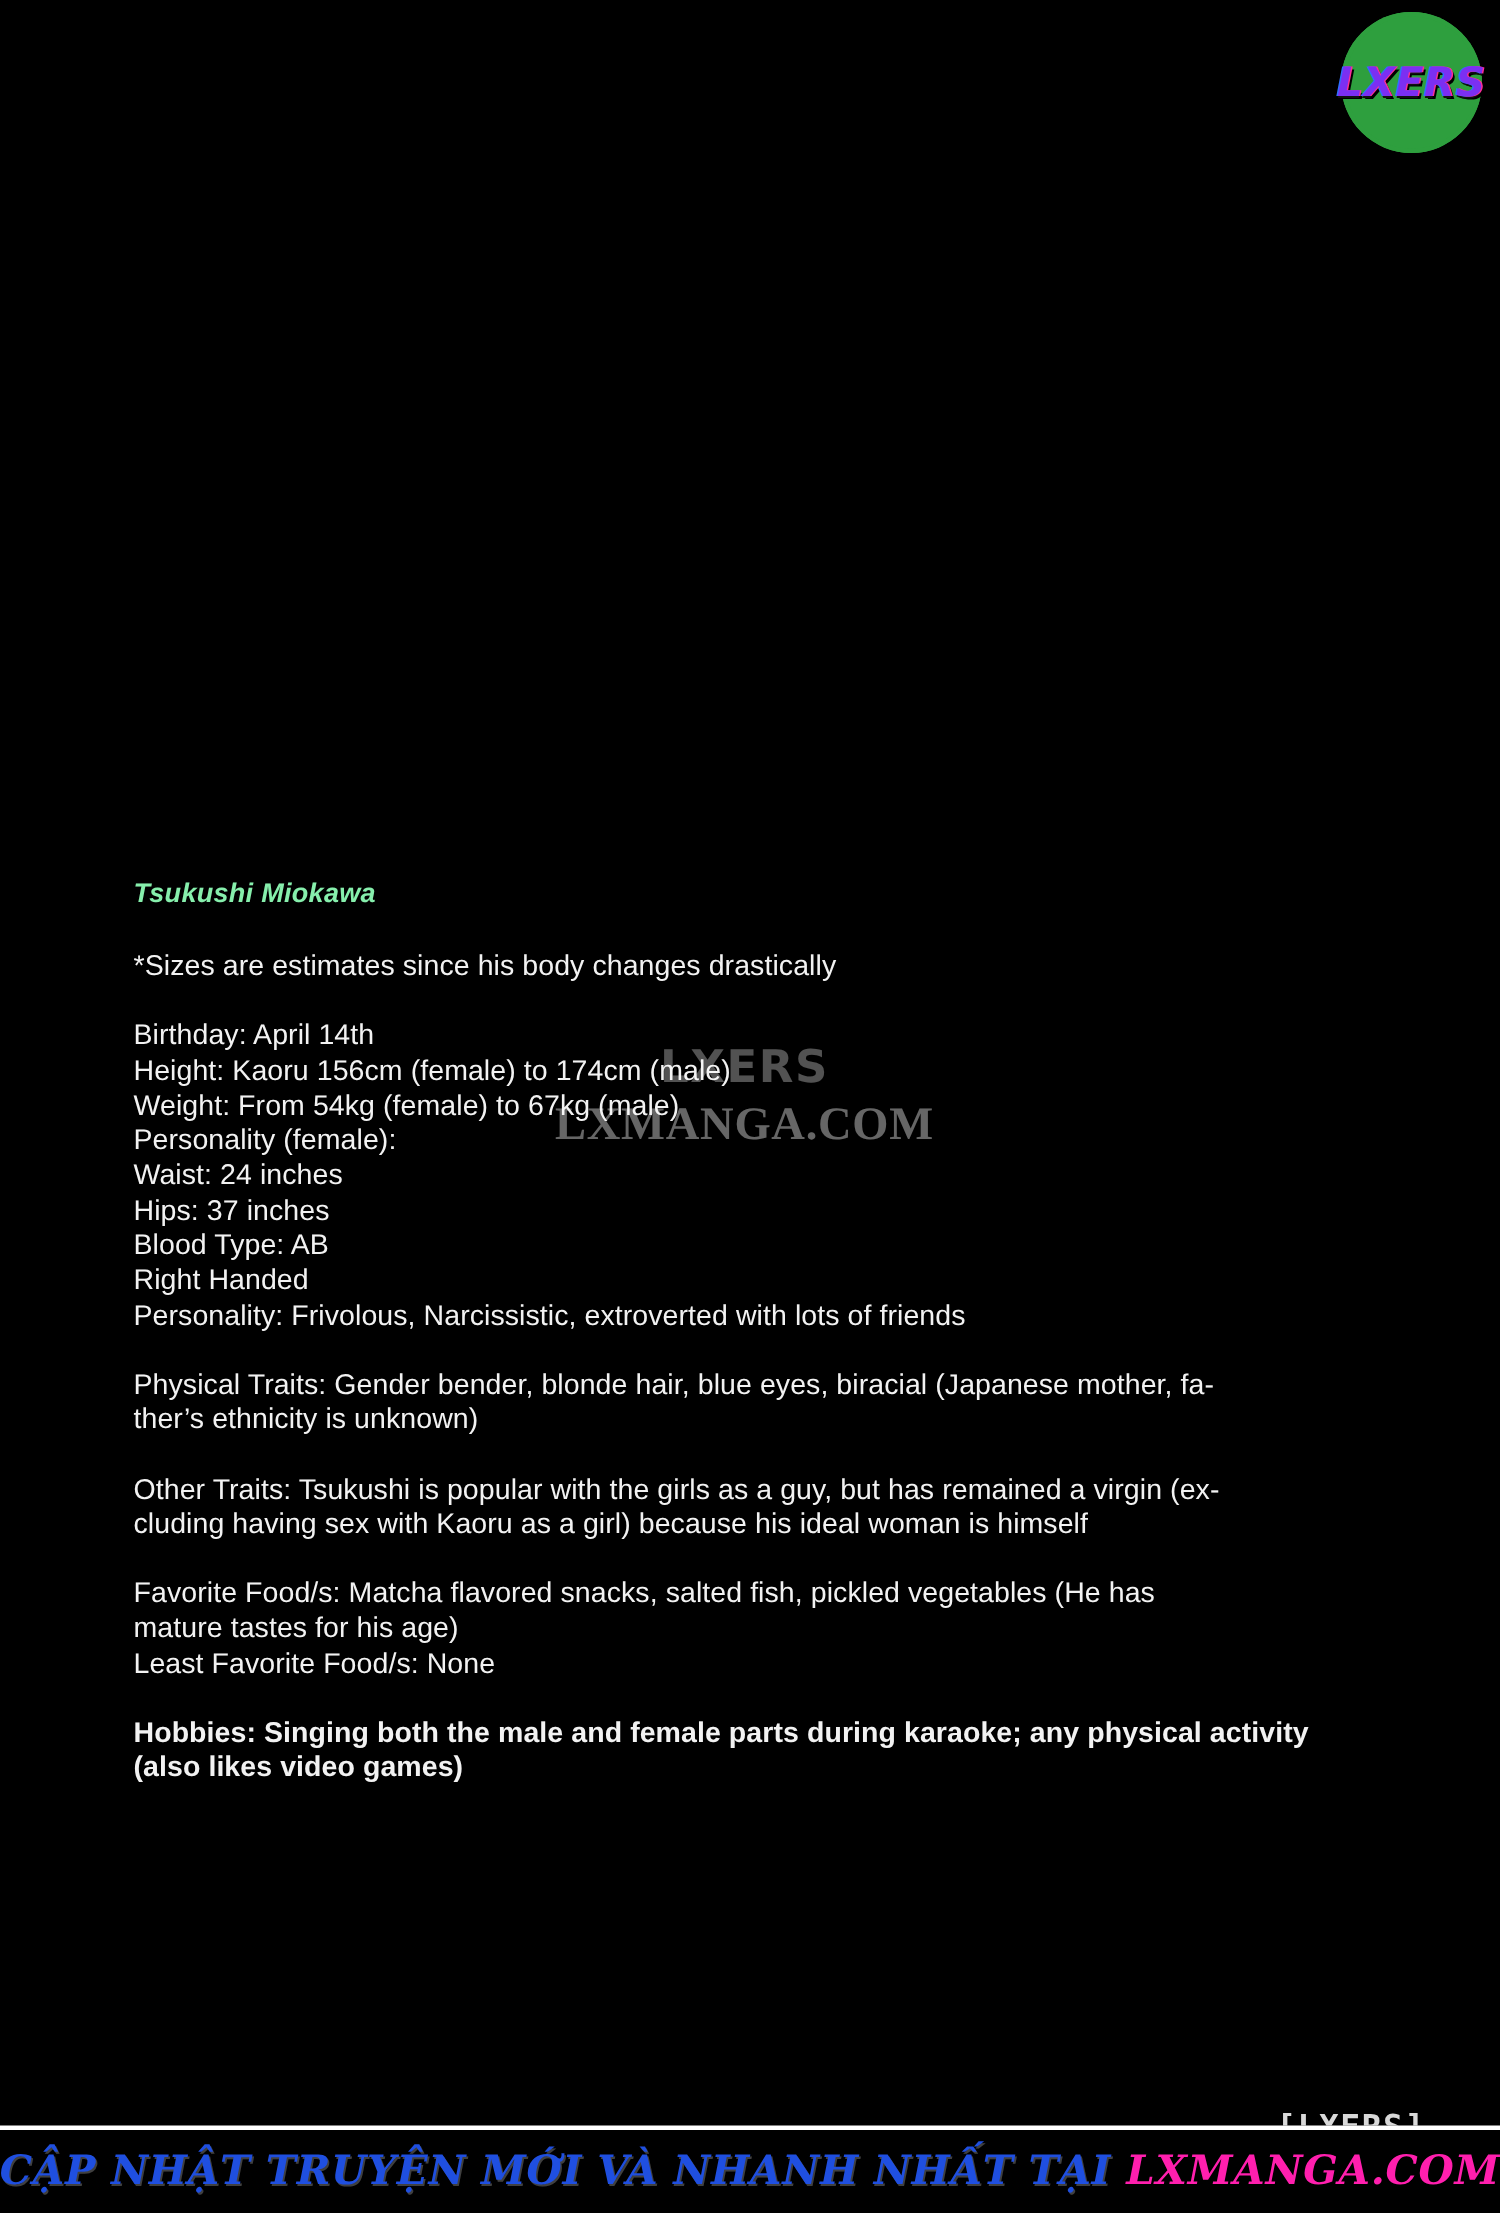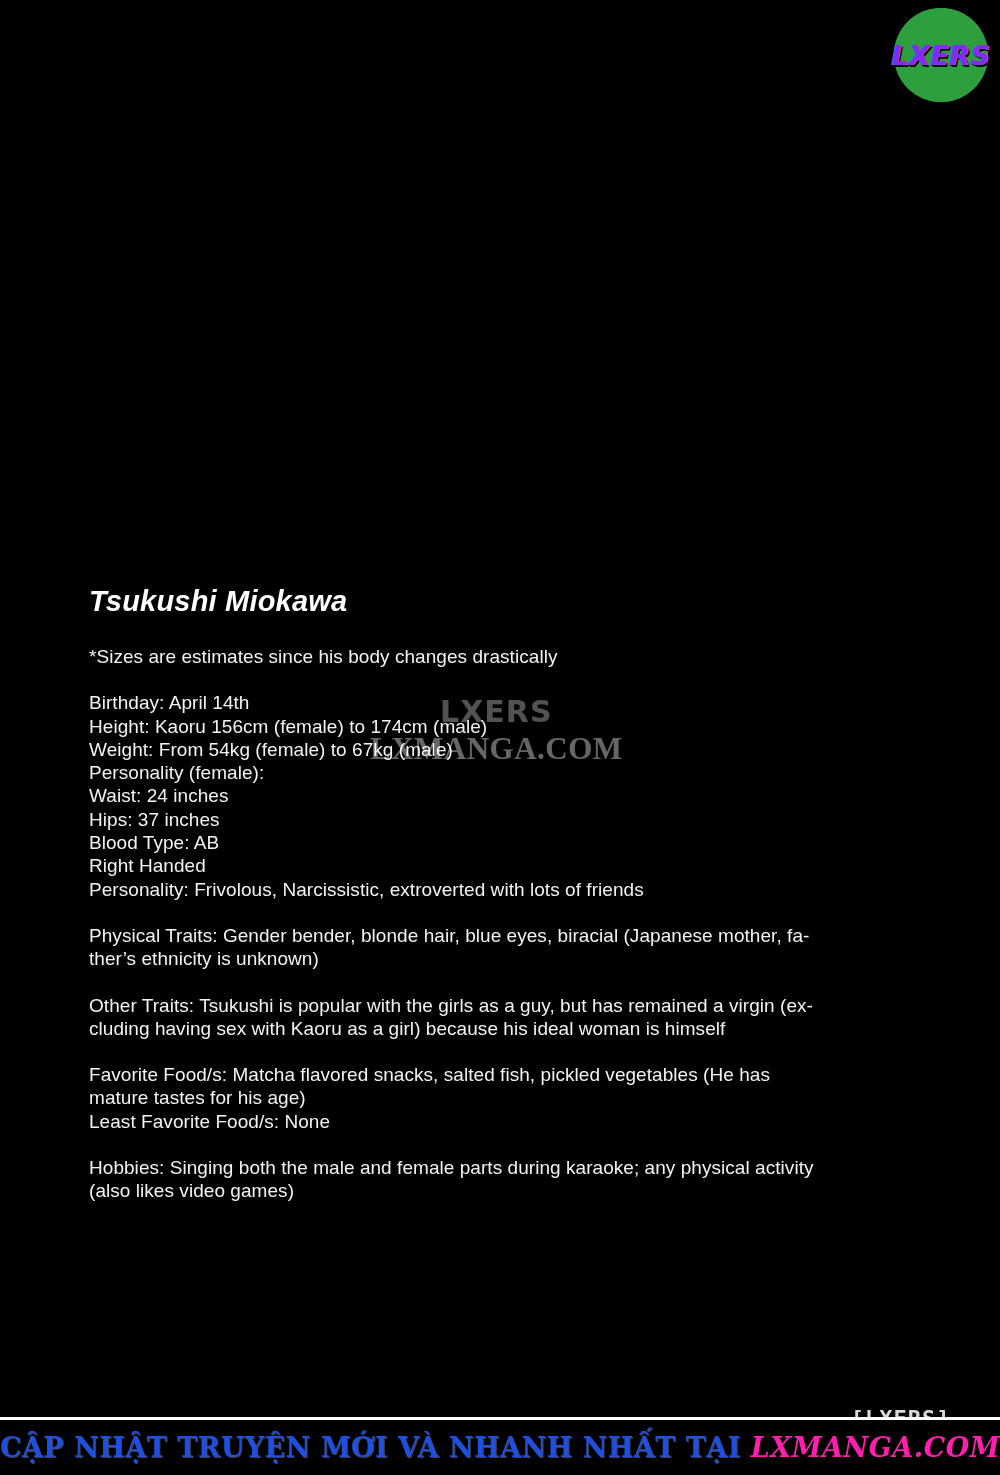--- a/index.html
+++ b/index.html
@@ -46,35 +46,36 @@
 
   
   .profile {
     position: absolute;
     left: 89px;
     top: 585px;
     width: 830px;
   }
   .profile h1 {
     margin: 0 0 27px 0;
-    font-size: 29px;
+    font-size: 18px;
     font-weight: bold;
     font-style: italic;
     letter-spacing: 0.2px;
-    color: #ffffff;
+    color: #86efac;
   }
   .para {
     font-size: 19px;
     line-height: 23.3px;
     color: #f2f2f2;
     margin: 16px 0 23px 0;
     letter-spacing: 0.05px;
   }
   .para.tight {
     margin-bottom: 0;
+    font-weight: bold;
   }
   .para .line {
     display: block;
     white-space: pre-wrap;
   }
 
   
   .wm-center {
     position: absolute;
     left: 370px;
@@ -139,20 +140,21 @@
     width: 1000px;
     height: 55px;
     background: #000000;
     border-top: 3px solid #ffffff;
     display: flex;
     align-items: center;
     justify-content: center;
   }
   .banner .banner-text {
     font-family: "DejaVu Serif", serif;
+    font-style: italic;
     font-weight: bold;
     font-size: 27px;
     letter-spacing: 0.5px;
     color: #1f4fe0;
     text-shadow: 1px 1px 0 rgba(255,255,255,0.25);
     white-space: nowrap;
   }
   .banner .banner-site {
     font-family: "DejaVu Serif", serif;
     font-style: italic;

